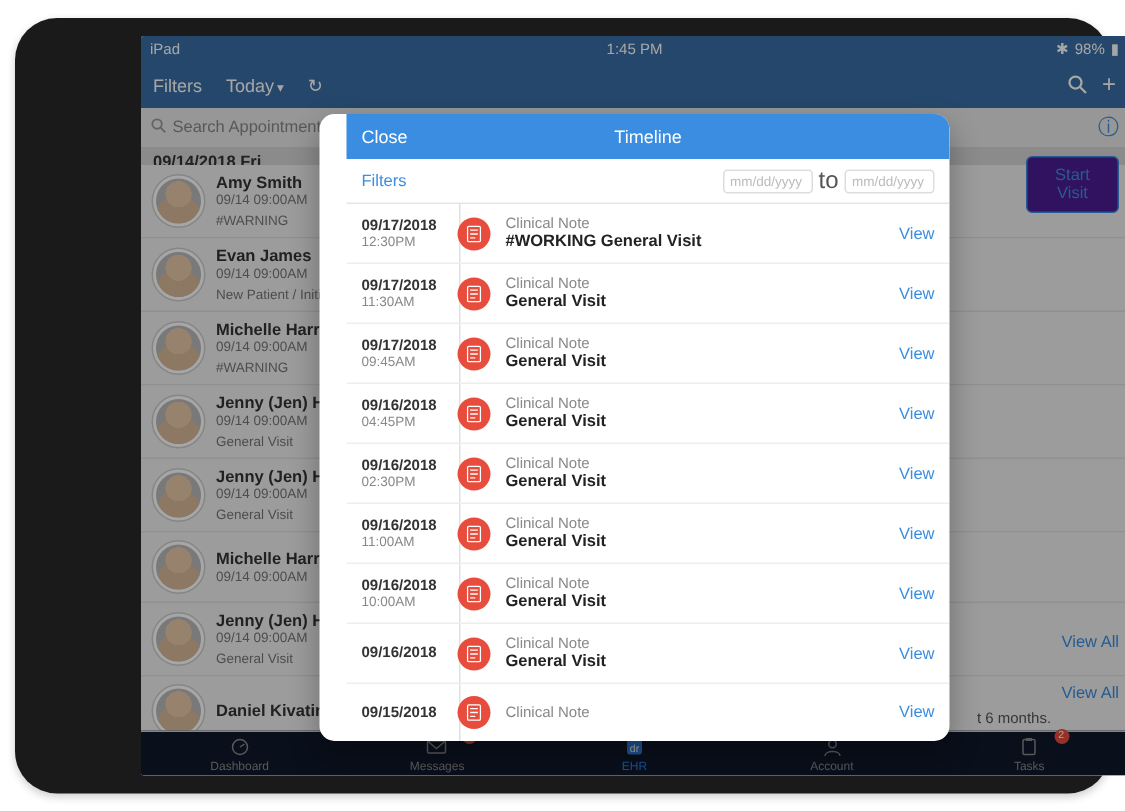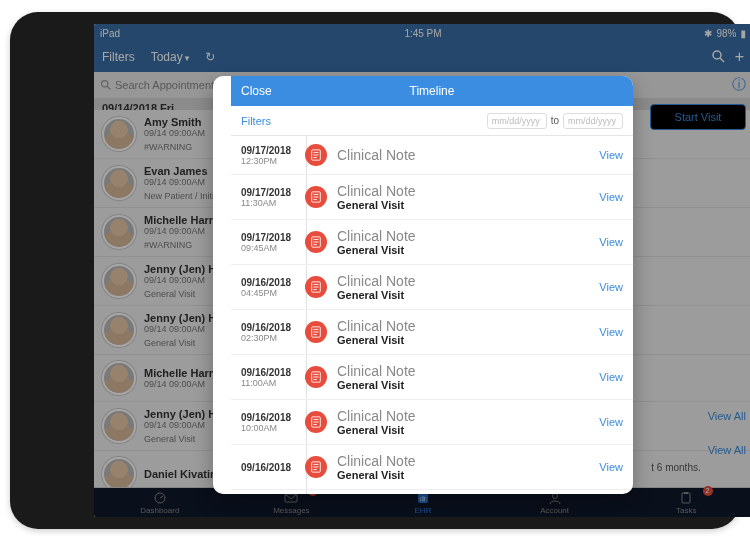--- a/index.html
+++ b/index.html
@@ -26,50 +26,50 @@
   .appt-list { position: absolute; top: 86px; left: 0; right: 0; bottom: 30px; overflow: hidden; }
   .appt-row { display: flex; align-items: center; padding: 6px 8px; border-bottom: 1px solid #ddd; background: #f0f0f0; }
   .avatar { width: 34px; height: 34px; border-radius: 50%; background: #bbb; border: 2px solid #fff; box-shadow: 0 0 0 1px #ccc; margin-right: 8px; flex-shrink: 0; position: relative; overflow: hidden; }
   .avatar::after { content: ""; position: absolute; inset: 0; background: radial-gradient(circle at 50% 35%, #e8c8a8 0 35%, transparent 36%), radial-gradient(circle at 50% 90%, #d8b898 0 50%, transparent 51%); }
   .appt-info { flex: 1; }
   .appt-name { font-size: 11px; font-weight: bold; color: #333; }
   .appt-time { font-size: 9px; color: #777; }
   .appt-tag { font-size: 9px; color: #777; margin-top: 4px; }
 
   .right-panel { position: absolute; top: 74px; right: 6px; width: 140px; color: #3a8de0; font-size: 11px; }
-  .start-visit { border: 1px solid #3a8de0; border-radius: 4px; padding: 6px 18px; text-align: center; margin: 6px 0 0 auto; width: 96px; background: #000000; }
+  .start-visit { border: 1px solid #3a8de0; border-radius: 4px; padding: 6px 18px; text-align: center; margin: 6px 0 0 auto; width: 62px; background: #4c1d95; }
   .viewall { text-align: right; margin-top: 280px; font-size: 11px; }
 
   .tabbar { position: absolute; bottom: 0; left: 0; right: 0; height: 30px; background: #0f172a; border-top: 1px solid #ccc; display: flex; }
   .tab { flex: 1; display: flex; flex-direction: column; align-items: center; justify-content: center; font-size: 8px; color: #888; position: relative; }
   .tab.active { color: #2a7de0; }
   .tab-icon { width: 14px; height: 14px; margin-bottom: 1px; position: relative; }
   .badge { position: absolute; top: -2px; right: 30%; background: #e74c3c; color: #fff; font-size: 7px; border-radius: 7px; padding: 0 3px; line-height: 10px; min-width: 10px; text-align: center; }
 
   .overlay { position: absolute; inset: 0; background: rgba(0,0,0,0.35); z-index: 5; }
 
   .modal { position: absolute; top: 52px; left: 50%; transform: translateX(-50%); width: 420px; height: 418px; background: #fff; border-radius: 10px; z-index: 10; box-shadow: 0 8px 20px rgba(0,0,0,0.3); overflow: hidden; display: flex; flex-direction: column; padding-left: 18px; }
   .modal-hdr { height: 30px; background: #3a8de0; color: #fff; display: flex; align-items: center; justify-content: center; position: relative; font-size: 12px; font-weight: 500; }
   .modal-hdr .close { position: absolute; left: 10px; font-weight: normal; }
   .modal-filters { height: 30px; display: flex; align-items: center; justify-content: space-between; padding: 0 10px; border-bottom: 1px solid #e5e5e5; font-size: 11px; }
   .modal-filters .f-label { color: #3a8de0; }
   .date-range { display: flex; align-items: center; gap: 4px; }
   .date-input { border: 1px solid #ddd; border-radius: 3px; padding: 2px 4px; font-size: 9px; color: #bbb; width: 60px; background: #fff; }
-  .to { font-size: 10px; color: #555; }
+  .to { font-size: 16px; color: #555; }
 
   .timeline { flex: 1; overflow: hidden; position: relative; }
   .timeline::before { content: ""; position: absolute; left: 75px; top: 0; bottom: 0; width: 1px; background: #e0e0e0; }
   .tl-row { display: flex; align-items: center; padding: 8px 10px; border-bottom: 1px solid #eee; position: relative; justify-content: space-between; }
   .tl-dt { width: 58px; font-size: 10px; }
   .tl-date { font-weight: bold; color: #333; }
   .tl-time { color: #888; font-size: 9px; }
   .tl-icon { width: 22px; height: 22px; background: #e74c3c; border-radius: 50%; margin: 0 10px 0 6px; flex-shrink: 0; position: relative; z-index: 1; display: flex; align-items: center; justify-content: center; }
   .tl-icon svg { width: 12px; height: 12px; }
   .tl-body { flex: 1; }
-  .tl-type { font-size: 14px; color: #888; }
+  .tl-type { font-size: 10px; color: #888; }
   .tl-title { font-size: 11px; font-weight: bold; color: #222; }
   .tl-view { font-size: 11px; color: #3a8de0; }
 </style>
 </head>
 <body>
 
 <div class="ipad-frame">
   <div class="home-btn"></div>
   <div class="screen">
 
@@ -249,20 +249,21 @@
             <div class="tl-icon">
               <svg viewBox="0 0 14 14">
                 <rect x="2" y="1" width="10" height="12" rx="1" fill="none" stroke="#fff" stroke-width="1"></rect>
                 <line x1="4" y1="4" x2="10" y2="4" stroke="#fff" stroke-width="1"></line>
                 <line x1="4" y1="7" x2="10" y2="7" stroke="#fff" stroke-width="1"></line>
                 <line x1="4" y1="10" x2="8" y2="10" stroke="#fff" stroke-width="1"></line>
               </svg>
             </div>
             <div class="tl-body">
               <div class="tl-type">Clinical Note</div>
+              <div class="tl-title">#WORKING General Visit</div>
             </div>
             <div class="tl-view">View</div>
           </div>
           <div class="tl-row">
             <div class="tl-dt">
               <div class="tl-date">09/17/2018</div>
               <div class="tl-time">11:30AM</div>
             </div>
             <div class="tl-icon">
               <svg viewBox="0 0 14 14">

